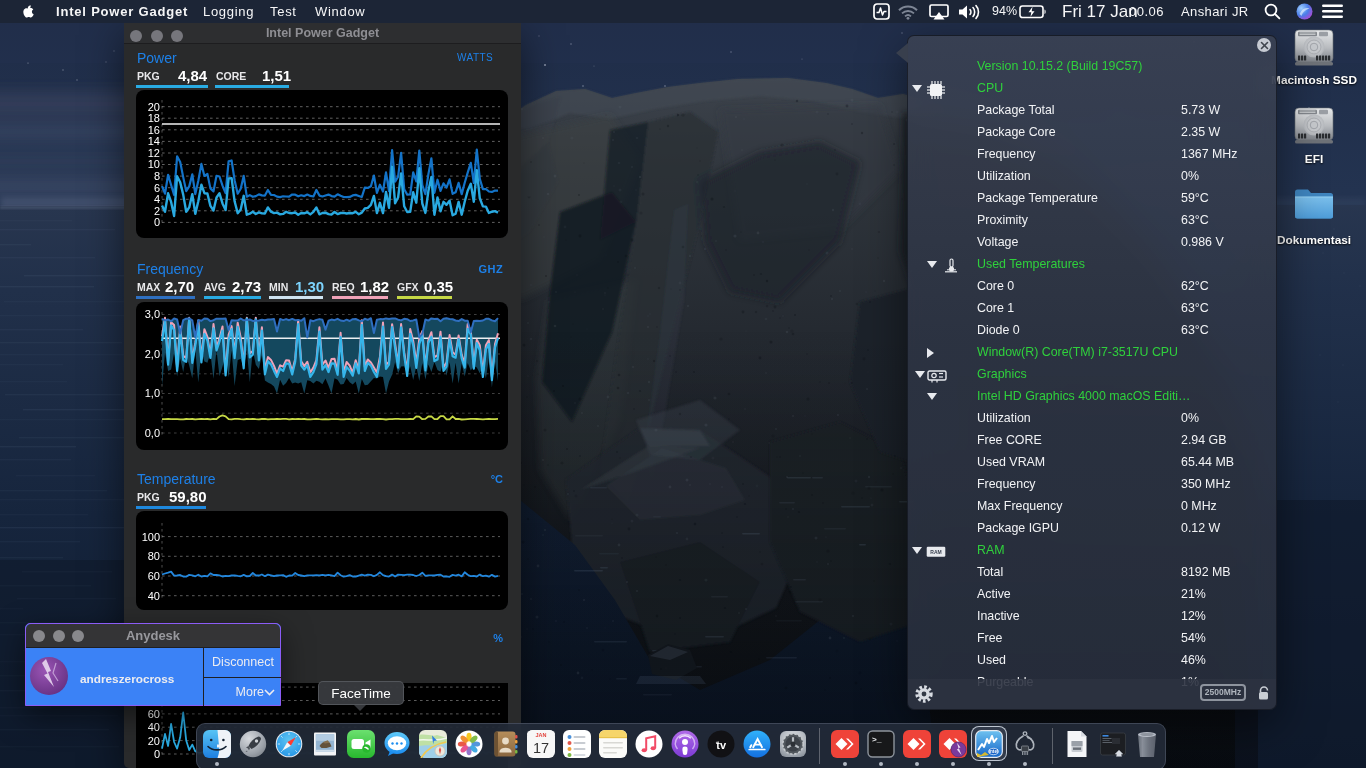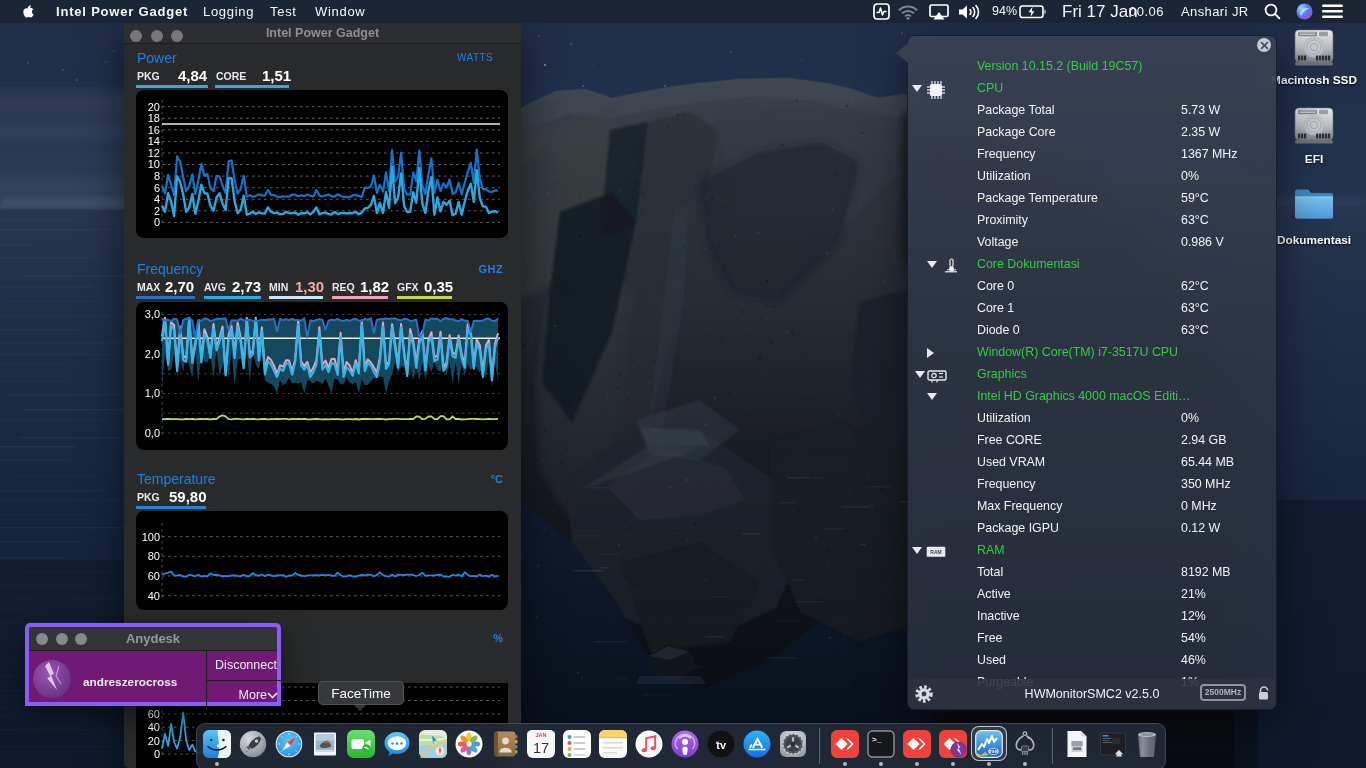--- a/index.html
+++ b/index.html
@@ -1092,21 +1092,21 @@
 
 <span style="position:absolute;left:13px;top:238px;font-size:14px;color:#1d80e8">Frequency</span>
 <span style="position:absolute;right:18px;top:240px;font-size:11px;font-weight:bold;color:#1d80e8;letter-spacing:0.4px">GHZ</span>
 <span style="position:absolute;left:13px;top:258px;font-size:10.5px;font-weight:bold;color:#e8e8ea">MAX</span>
 <span style="position:absolute;left:41px;top:255px;font-size:15px;font-weight:bold;color:#fff">2,70</span>
 <div style="position:absolute;left:12px;top:273px;width:59px;height:3px;background:#2e6fc0"></div>
 <span style="position:absolute;left:80px;top:258px;font-size:10.5px;font-weight:bold;color:#e8e8ea">AVG</span>
 <span style="position:absolute;left:108px;top:255px;font-size:15px;font-weight:bold;color:#fff">2,73</span>
 <div style="position:absolute;left:80px;top:273px;width:57px;height:3px;background:#29abe3"></div>
 <span style="position:absolute;left:145px;top:258px;font-size:10.5px;font-weight:bold;color:#e8e8ea">MIN</span>
-<span style="position:absolute;left:171px;top:255px;font-size:15px;font-weight:bold;color:#fca5a5">1,30</span>
+<span style="position:absolute;left:171px;top:255px;font-size:15px;font-weight:bold;color:#7dd3fc">1,30</span>
 <div style="position:absolute;left:145px;top:273px;width:54px;height:3px;background:#cfe3f0"></div>
 <span style="position:absolute;left:208px;top:258px;font-size:10.5px;font-weight:bold;color:#e8e8ea">REQ</span>
 <span style="position:absolute;left:236px;top:255px;font-size:15px;font-weight:bold;color:#fff">1,82</span>
 <div style="position:absolute;left:208px;top:273px;width:56px;height:3px;background:#f0a2b8"></div>
 <span style="position:absolute;left:273px;top:258px;font-size:10.5px;font-weight:bold;color:#e8e8ea">GFX</span>
 <span style="position:absolute;left:300px;top:255px;font-size:15px;font-weight:bold;color:#fff">0,35</span>
 <div style="position:absolute;left:273px;top:273px;width:55px;height:3px;background:#c6d845"></div>
 
 <span style="position:absolute;left:13px;top:448px;font-size:14px;color:#1d80e8">Temperature</span>
 <span style="position:absolute;right:18px;top:450px;font-size:11px;font-weight:bold;color:#1d80e8">°C</span>
@@ -1248,21 +1248,21 @@
     <span style="position:absolute;left:70px;top:200px;font-size:12.4px;color:#f2f3f5;white-space:nowrap">Voltage</span>
     <span style="position:absolute;left:274px;top:200px;font-size:12.4px;color:#f2f3f5;white-space:nowrap">0.986 V</span>
     <div style="position:absolute;left:20px;top:226px;width:0;height:0;border-left:5px solid transparent;border-right:5px solid transparent;border-top:7px solid #e8eaee"></div>
     <svg width="14" height="15" viewBox="0 0 14 15" style="position:absolute;left:37px;top:223px">
       <rect x="6" y="1" width="3" height="8" rx="1.5" fill="none" stroke="#e8eaee" stroke-width="1.2"></rect>
       <circle cx="7.5" cy="11" r="2.6" fill="#e8eaee"></circle>
       <line x1="1" y1="13.8" x2="13" y2="13.8" stroke="#e8eaee" stroke-width="1.2"></line>
       <line x1="3" y1="11.8" x2="5" y2="11.8" stroke="#e8eaee" stroke-width="1"></line>
       <line x1="10" y1="11.8" x2="12" y2="11.8" stroke="#e8eaee" stroke-width="1"></line>
     </svg>
-    <span style="position:absolute;left:70px;top:222px;font-size:12.4px;color:#2fd13c;white-space:nowrap">Core Dokumentasi</span>
+    <span style="position:absolute;left:70px;top:222px;font-size:12.4px;color:#2fd13c;white-space:nowrap">Used Temperatures</span>
     <span style="position:absolute;left:70px;top:244px;font-size:12.4px;color:#f2f3f5;white-space:nowrap">Core 0</span>
     <span style="position:absolute;left:274px;top:244px;font-size:12.4px;color:#f2f3f5;white-space:nowrap">62°C</span>
     <span style="position:absolute;left:70px;top:266px;font-size:12.4px;color:#f2f3f5;white-space:nowrap">Core 1</span>
     <span style="position:absolute;left:274px;top:266px;font-size:12.4px;color:#f2f3f5;white-space:nowrap">63°C</span>
     <span style="position:absolute;left:70px;top:288px;font-size:12.4px;color:#f2f3f5;white-space:nowrap">Diode 0</span>
     <span style="position:absolute;left:274px;top:288px;font-size:12.4px;color:#f2f3f5;white-space:nowrap">63°C</span>
     <div style="position:absolute;left:20px;top:313px;width:0;height:0;border-top:5px solid transparent;border-bottom:5px solid transparent;border-left:7px solid #e8eaee"></div>
     <span style="position:absolute;left:70px;top:310px;font-size:12.4px;color:#2fd13c;white-space:nowrap">Window(R) Core(TM) i7-3517U CPU</span>
     <div style="position:absolute;left:8px;top:336px;width:0;height:0;border-left:5px solid transparent;border-right:5px solid transparent;border-top:7px solid #e8eaee"></div>
     <svg width="20" height="13" viewBox="0 0 20 13" style="position:absolute;left:20px;top:335px">
@@ -1305,28 +1305,27 @@
     <span style="position:absolute;left:70px;top:618px;font-size:12.4px;color:#f2f3f5;white-space:nowrap">Used</span>
     <span style="position:absolute;left:274px;top:618px;font-size:12.4px;color:#f2f3f5;white-space:nowrap">46%</span>
     <span style="position:absolute;left:70px;top:640px;font-size:12.4px;color:#f2f3f5;white-space:nowrap">Purgeable</span>
     <span style="position:absolute;left:274px;top:640px;font-size:12.4px;color:#f2f3f5;white-space:nowrap">1%</span>
 <div style="position:absolute;left:1px;top:644px;width:368px;height:30px;background:rgba(44,50,64,0.9);border-radius:0 0 7px 7px"></div>
 <svg width="22" height="22" viewBox="0 0 22 22" style="position:absolute;left:6px;top:648px">
       <circle cx="11" cy="11" r="7" fill="none" stroke="#d8dce2" stroke-width="3.4" stroke-dasharray="2.6,2.1"></circle>
       <circle cx="11" cy="11" r="5.8" fill="#d8dce2"></circle>
       <circle cx="11" cy="11" r="2.4" fill="#333a46"></circle>
     </svg>
-<div style="position:absolute;left:0;top:652px;width:370px;text-align:center;font-size:12.5px;color:#f2f3f5">HWMonitorSMC2 v2.5.0</div>
 <div style="position:absolute;left:293px;top:649px;width:46px;height:17px;border:2px solid #8e949e;border-radius:4px;box-sizing:border-box;text-align:center;line-height:13px;font-size:8.5px;font-weight:bold;color:#aeb4bc">2500MHz</div>
 <svg width="13" height="15" viewBox="0 0 13 15" style="position:absolute;left:351px;top:651px">
       <path d="M2.5 6 L2.5 4.5 A3.5 3.5 0 0 1 9.5 4.5" fill="none" stroke="#c9cdd4" stroke-width="1.6"></path>
       <rect x="1" y="6" width="9" height="7.5" rx="1.5" fill="#c9cdd4"></rect>
     </svg>
 </div>
-<div style="position:absolute;left:25px;top:623px;width:256px;height:83px;z-index:40;font-family:'Liberation Sans',sans-serif;background:#701a75;border:4px solid #8b5cf6;border-radius:5px 5px 0 0;box-shadow:0 10px 30px rgba(0,0,0,0.5);box-sizing:border-box">
+<div style="position:absolute;left:25px;top:623px;width:256px;height:83px;z-index:40;font-family:'Liberation Sans',sans-serif;background:#3b82f6;border:1px solid #8b5cf6;border-radius:5px 5px 0 0;box-shadow:0 10px 30px rgba(0,0,0,0.5);box-sizing:border-box">
 <div style="position:absolute;left:0;top:0;width:100%;height:23px;background:#343436;border-bottom:1px solid #1f1f21;border-radius:5px 5px 0 0">
 <div style="position:absolute;left:7px;top:5.5px;width:12px;height:12px;border-radius:50%;background:#88888c"></div>
 <div style="position:absolute;left:26.5px;top:5.5px;width:12px;height:12px;border-radius:50%;background:#88888c"></div>
 <div style="position:absolute;left:46px;top:5.5px;width:12px;height:12px;border-radius:50%;background:#88888c"></div>
 <div style="position:absolute;left:0;top:0;width:100%;text-align:center;line-height:23px;font-size:13px;font-weight:bold;color:#98989d">Anydesk</div>
 </div>
 <svg width="38" height="38" viewBox="0 0 38 38" style="position:absolute;left:4px;top:33px">
       <defs>
         <radialGradient id="av" cx="0.4" cy="0.35" r="0.85">
           <stop offset="0" stop-color="#9a55b5"></stop>

